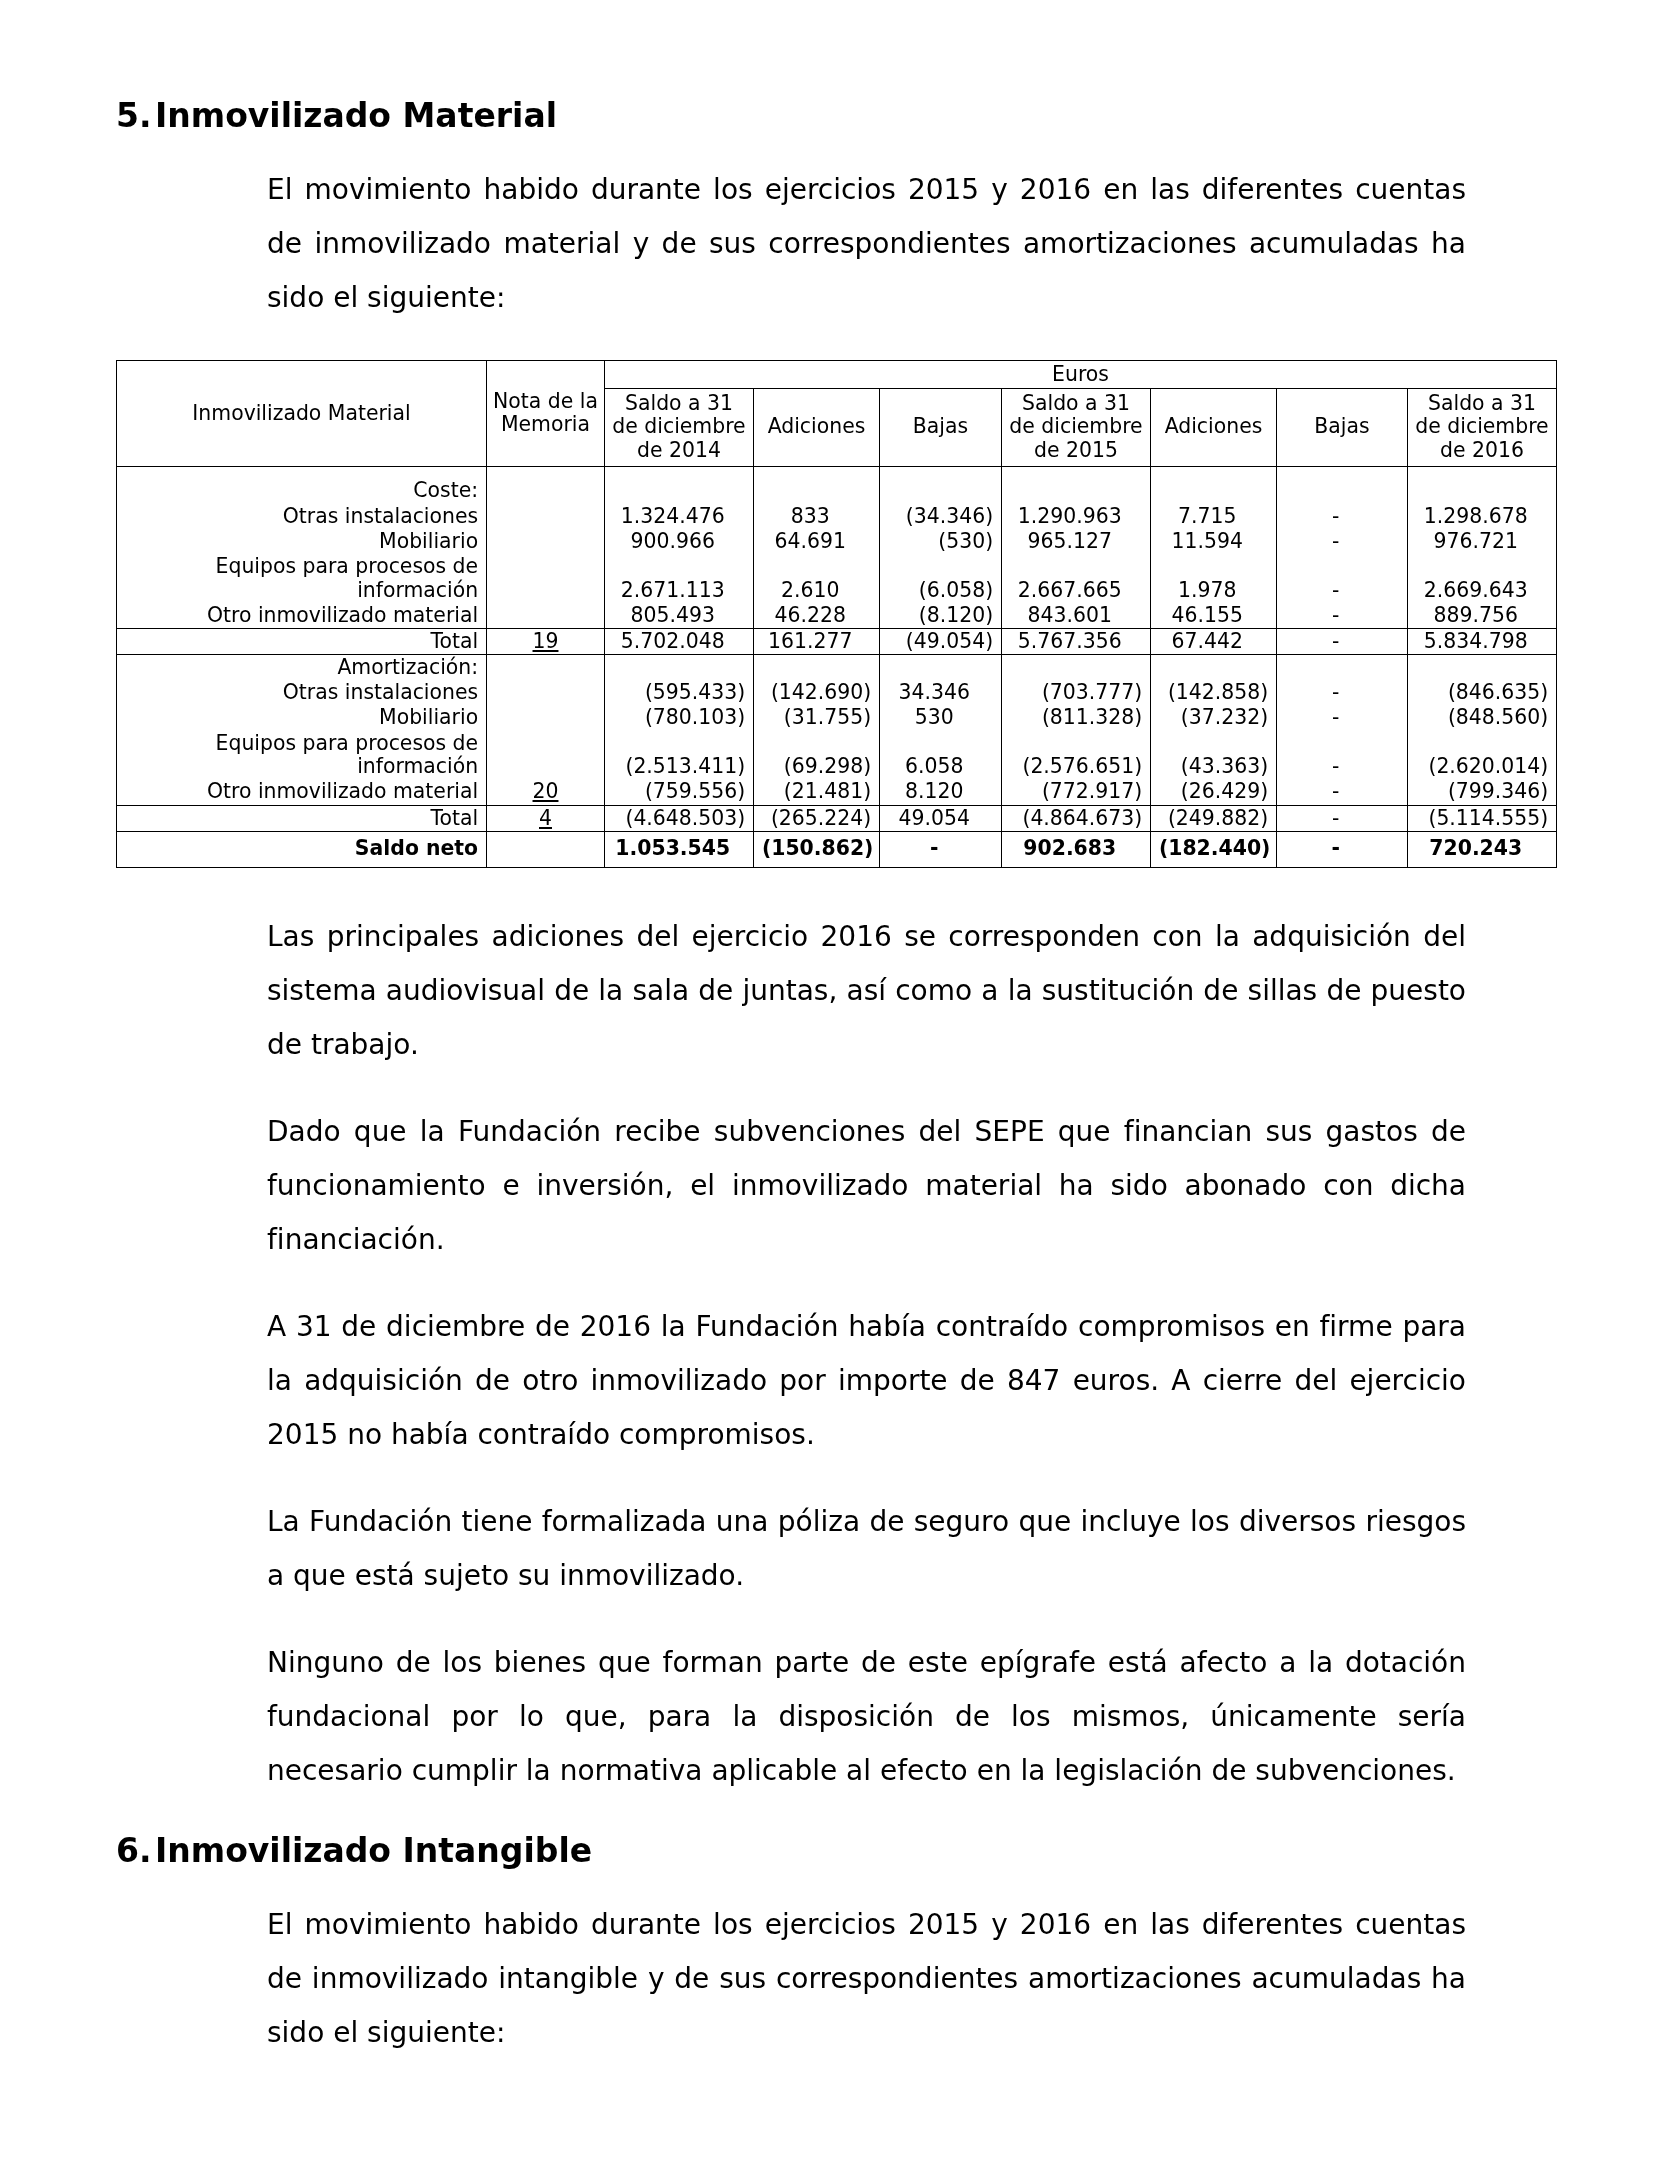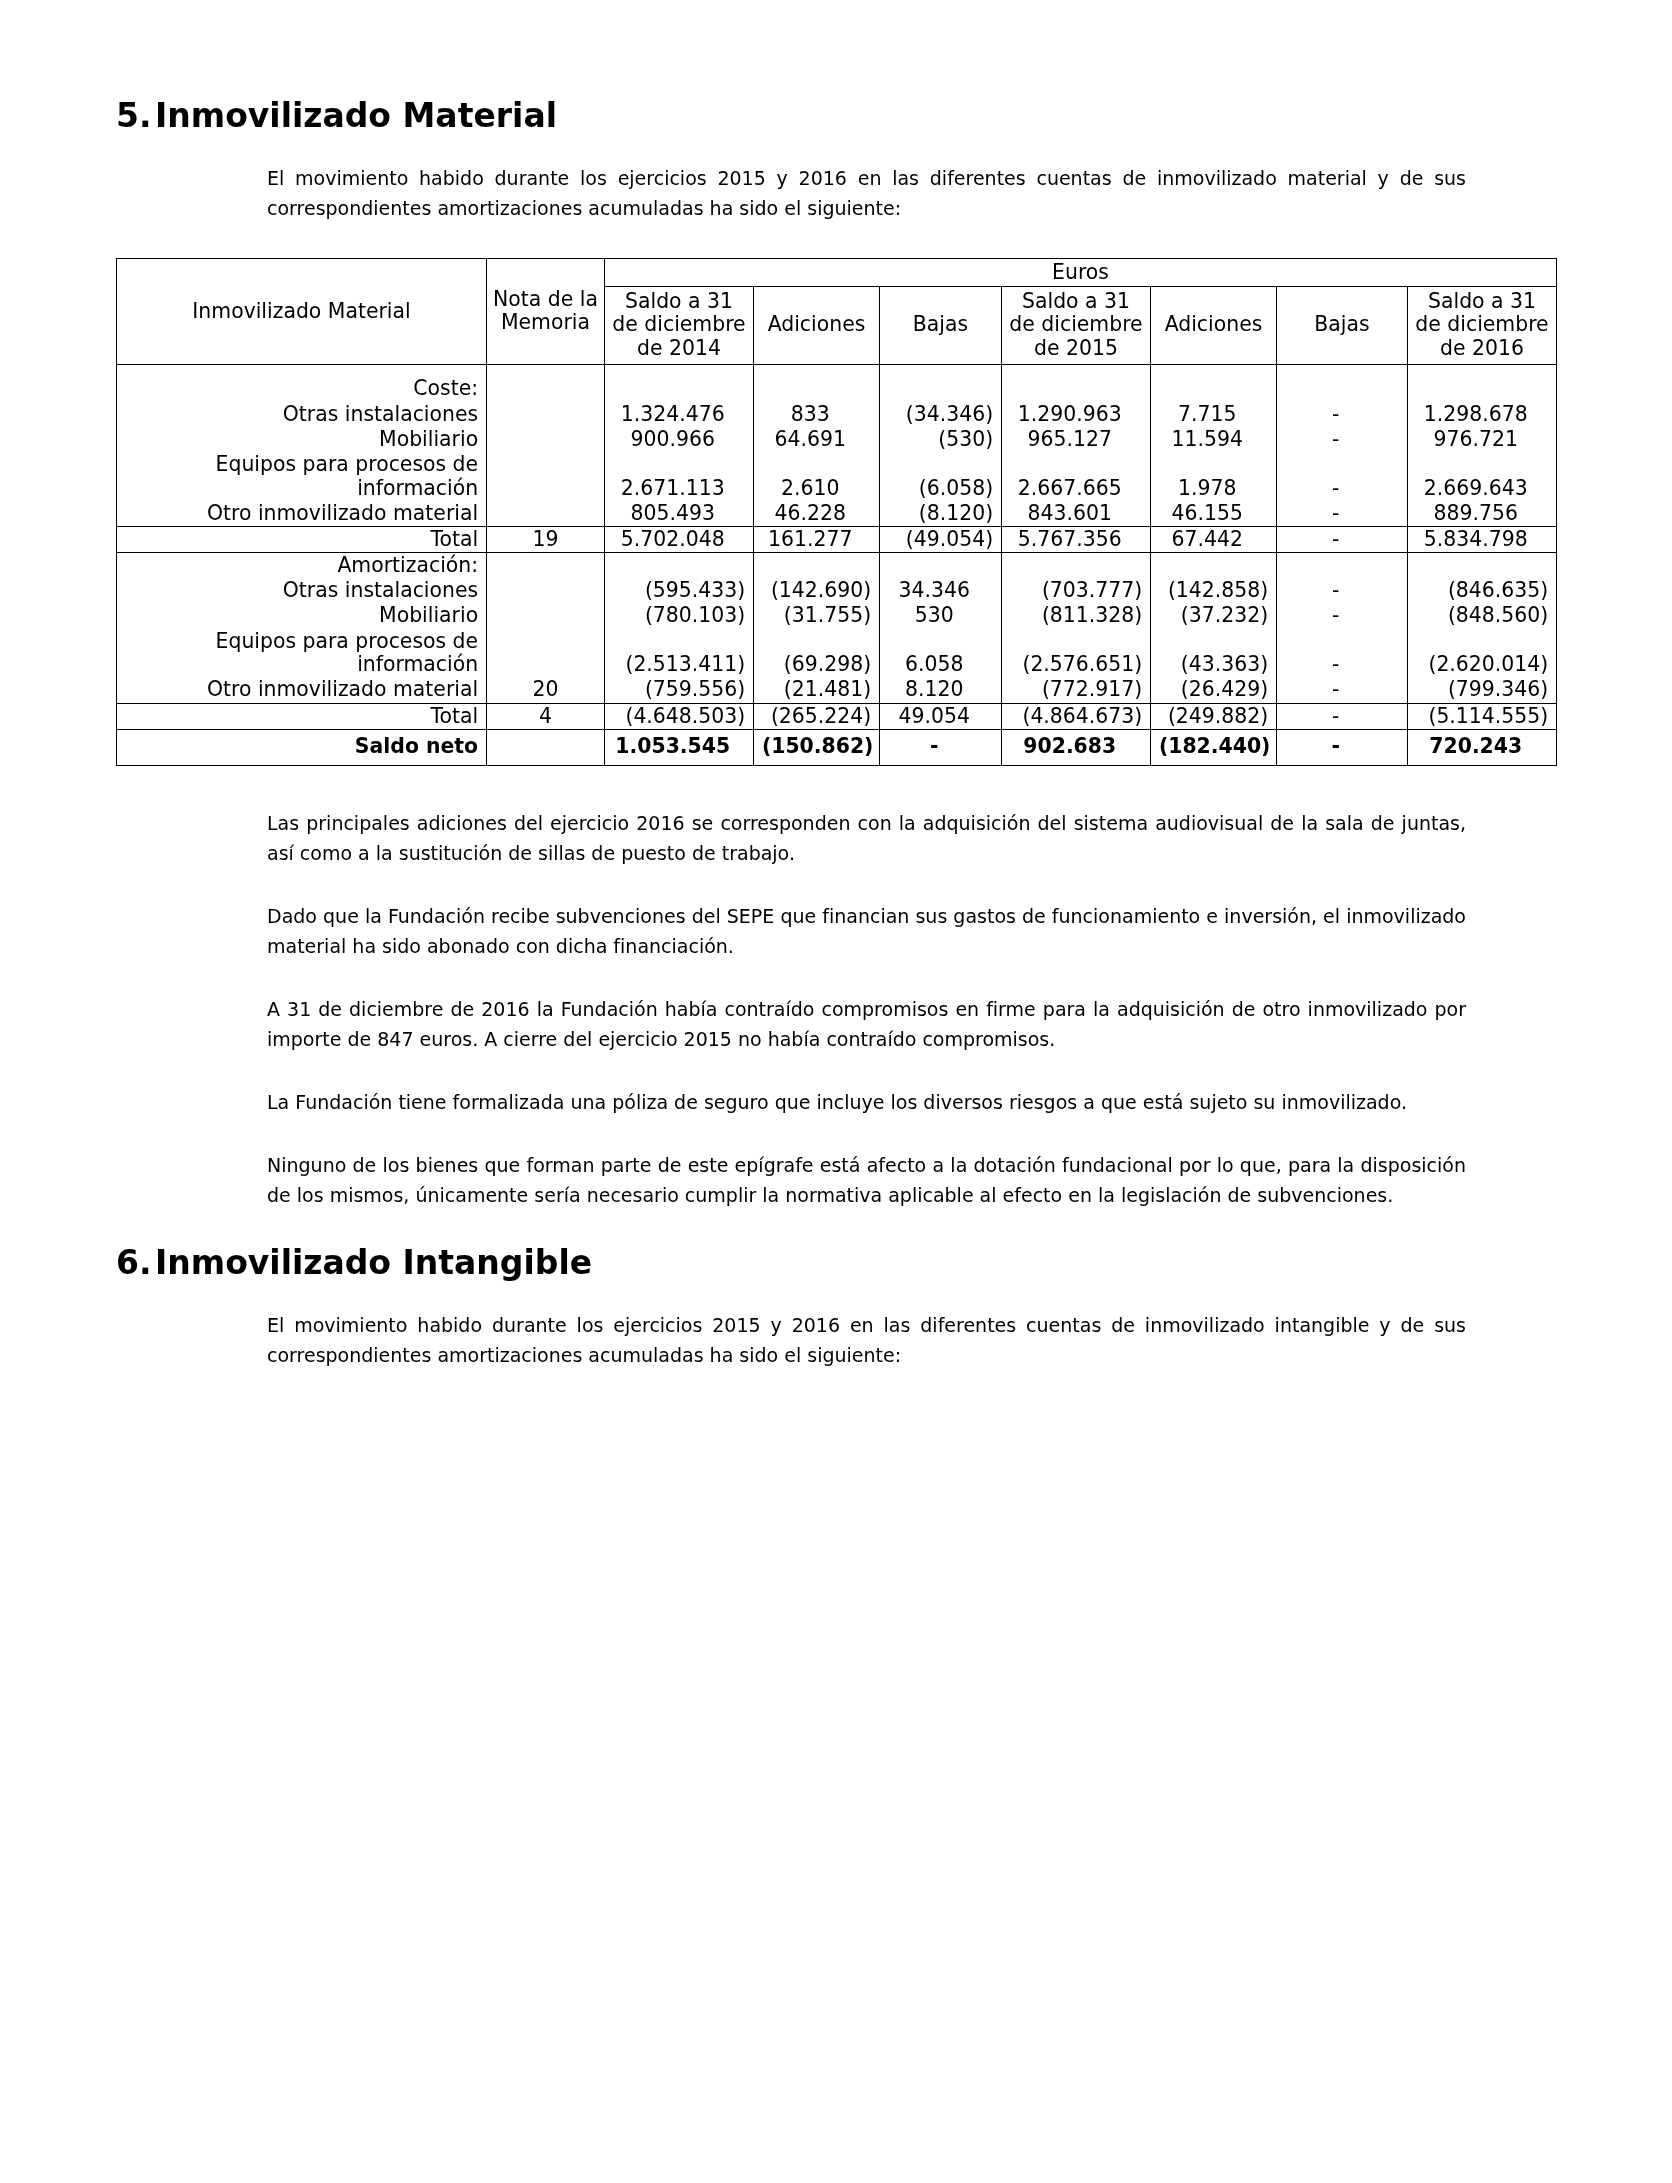--- a/index.html
+++ b/index.html
@@ -20,22 +20,22 @@
     display: flex;
     align-items: baseline;
     font-size: 33px;
     font-weight: bold;
     margin-bottom: 28px;
   }
   .heading .h-num { flex: 0 0 auto; min-width: 39px; }
   .para {
     margin-left: 151px;
     width: 1199px;
-    font-size: 19px;
-    line-height: 30px;
+    font-size: 28px;
+    line-height: 54px;
     text-align: justify;
     margin-bottom: 33px;
   }
   table.fin {
     width: 1441px;
     table-layout: fixed;
     border-collapse: collapse;
     font-size: 20.4px;
     margin: 35px 0 42px 0;
     border: 1.6px solid #000;
@@ -50,21 +50,21 @@
   }
   table.fin th.th-euros { padding: 1.6px; margin-left: 8px; }
   table.fin td {
     border-left: 1.6px solid #000;
     border-right: 1.6px solid #000;
     line-height: 23.6px;
     padding: 0.8px 7.9px;
     vertical-align: bottom;
   }
   td.cell-label { text-align: right; padding-left: 6.3px; }
-  td.cell-nota  { text-align: center; vertical-align: middle; }
+  td.cell-nota  { text-align: center; vertical-align: middle; text-decoration: underline; }
   td.cell-num   { text-align: right; }
   td.cell-num.no-paren { padding-right: 20.4px; text-align: center; }
   tr.row-total td { border-top: 1.6px solid #000; border-bottom: 1.6px solid #000; }
   tr.row-saldo td { font-weight: bold; padding-top: 5.5px; padding-bottom: 5.5px; }
   tbody tr:first-child td { padding-top: 12.6px; }
   .heading.second { margin-top: 11px; }
 </style>
 </head>
 <body>
 

